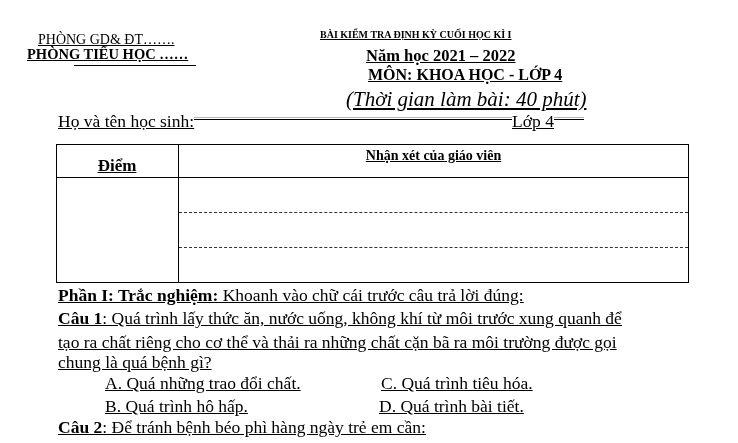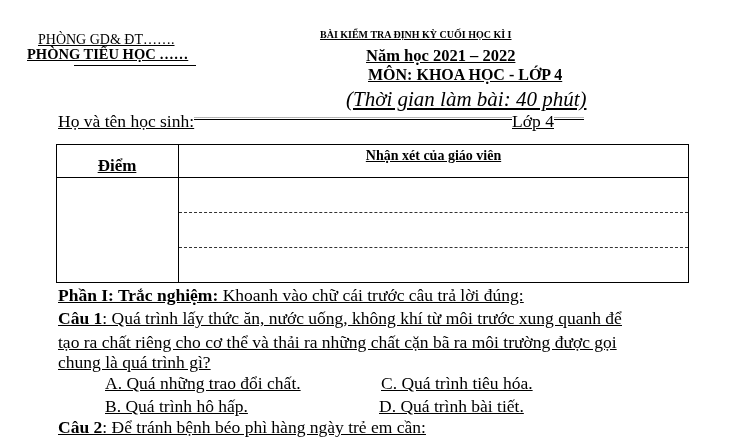--- a/index.html
+++ b/index.html
@@ -85,21 +85,21 @@
 <div class="abs cell" id="cell-comment-3"></div>
 
 <div class="abs body-line" id="part1">
   <span class="bold">Phần I: Trắc nghiệm:</span><span> Khoanh vào chữ cái trước câu trả lời đúng:</span>
 </div>
 
 <div class="abs body-line" id="q1-line1">
   <span class="bold">Câu 1</span><span>: Quá trình lấy thức ăn, nước uống, không khí từ môi trước xung quanh để</span>
 </div>
 <div class="abs body-line" id="q1-line2">tạo ra chất riêng cho cơ thể và thải ra những chất cặn bã ra môi trường được gọi</div>
-<div class="abs body-line" id="q1-line3">chung là quá trình gì?</div>
+<div class="abs body-line" id="q1-line3">chung là quá bệnh gì?</div>
 
 <div class="abs body-line option" id="opt-a">A. Quá những trao đổi chất.</div>
 <div class="abs body-line option" id="opt-c">C. Quá trình tiêu hóa.</div>
 <div class="abs body-line option" id="opt-b">B. Quá trình hô hấp.</div>
 <div class="abs body-line option" id="opt-d">D. Quá trình bài tiết.</div>
 
 <div class="abs body-line" id="q2-line1">
   <span class="bold">Câu 2</span><span>: Để tránh bệnh béo phì hàng ngày trẻ em cần:</span>
 </div>
 

